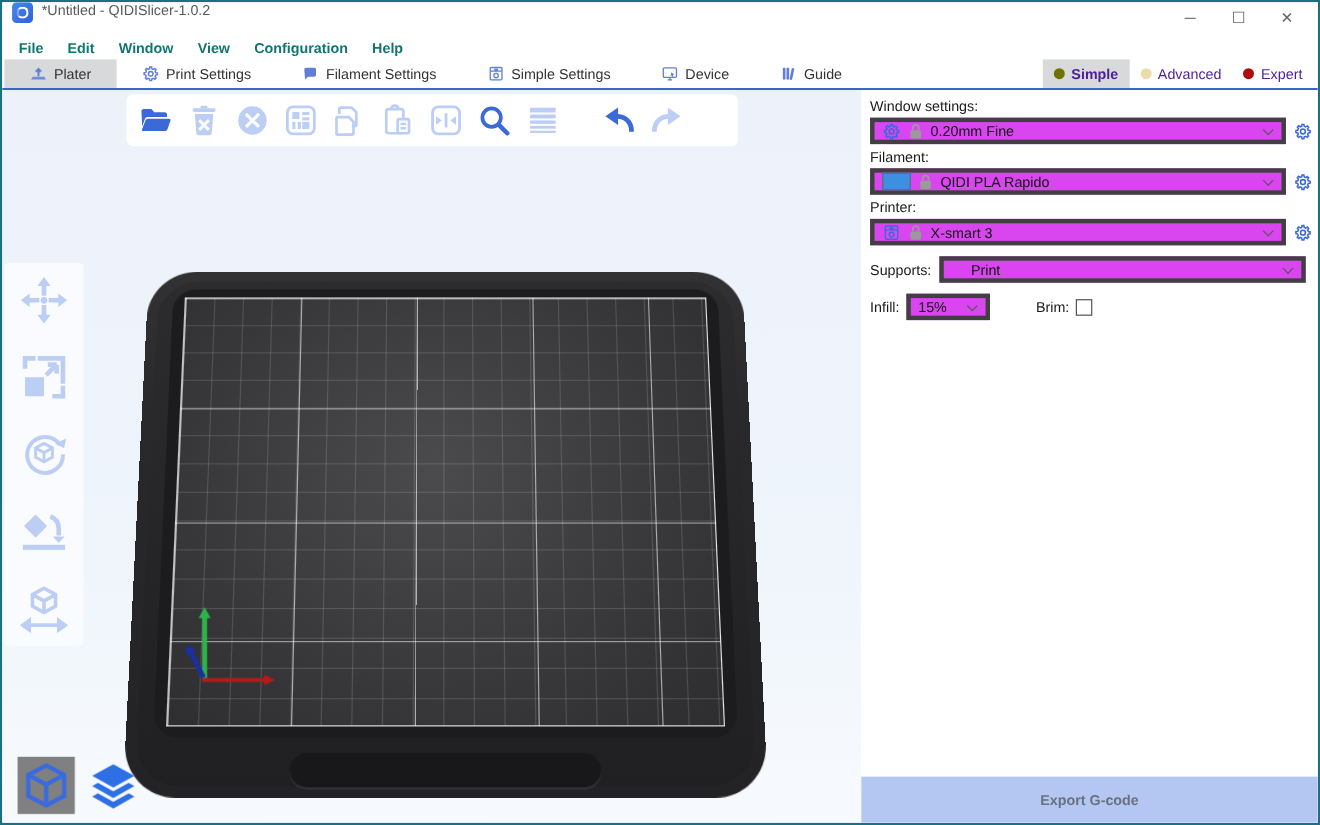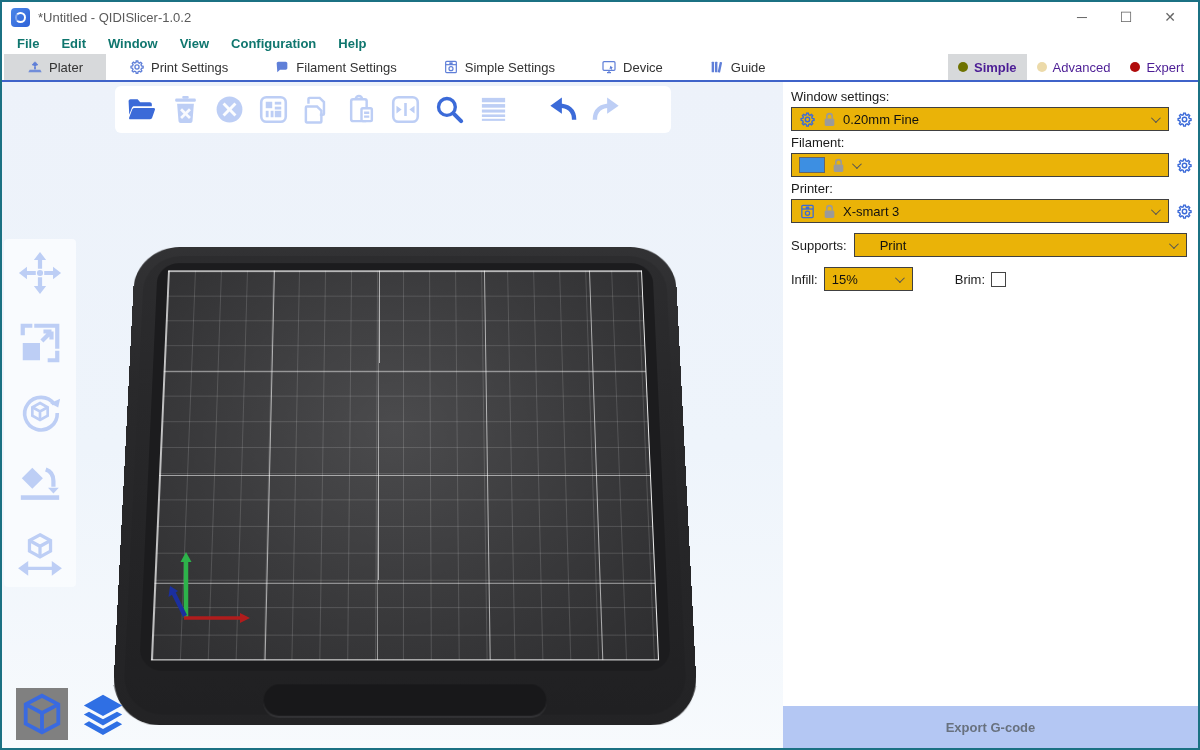--- a/index.html
+++ b/index.html
@@ -7,21 +7,21 @@
   body {
     font-family: "Liberation Sans", sans-serif;
     font-size: 13px;
     color: #333;
     border: 2px solid #1b7183;
     background: #fff;
     position: relative;
   }
 
   
-  .titlebar { height: 30px; display: flex; align-items: center; padding: 0 6px 0 9px; background: #fff; }
+  .titlebar { height: 30px; display: flex; padding: 0 6px 0 9px; background: #fff; }
   .appicon { width: 19px; height: 19px; border-radius: 4px;
     background: linear-gradient(135deg,#4a86e8,#2f62d8); position: relative; flex: 0 0 auto; }
   .appicon::after { content:""; position:absolute; left:4px; top:4px; width:7px; height:7px;
     border:2px solid #fff; border-radius:50%; border-left-color: rgba(255,255,255,.35); }
   .title-text { margin-left: 8px; color: #5a5a5a; }
   .win-controls { margin-left: auto; display: flex; }
   .win-btn { width: 44px; height: 28px; display:flex; align-items:center; justify-content:center;
     color:#666; font-size:14px; }
 
   
@@ -91,33 +91,33 @@
   
   .view-toggles { position: absolute; left: 14px; bottom: 8px; display: flex; gap: 9px; }
   .vtbtn { width: 52px; height: 52px; display:flex; align-items:center; justify-content:center; }
   .vtbtn.active { background: #808080; }
   .vtbtn svg { width: 46px; height: 46px; }
 
   
   .sidebar { position: relative; width: 415px; height: 666px; background: #fff; padding: 4px 4px 0 8px; }
   .sb-label { margin: 3px 0 3px 0; color: #1a1a1a; }
   .combo-row { display: flex; align-items: center; gap: 5px; margin-bottom: 4px; }
-  .combo { flex: 1; height: 24px; border: 1px solid #404040; background: #eab308;
+  .combo { flex: 1; height: 24px; border: 4px solid #404040; background: #d946ef;
     display: flex; align-items: center; gap: 7px; padding: 0 4px 0 7px; }
   .combo .ctext { flex: 1; color: #111; }
   .chev { width: 7px; height: 7px; border-right: 1.5px solid #555; border-bottom: 1.5px solid #555;
     transform: rotate(45deg) translateY(-2px); margin-right: 6px; flex: 0 0 auto; }
   .gearbtn { width: 20px; height: 20px; flex: 0 0 auto; display:flex; align-items:center; justify-content:center; }
   .gearbtn svg, .combo-ic { width: 17px; height: 17px; color: #3b6ad8; flex: 0 0 auto; }
   .lock { width: 13px; height: 15px; flex: 0 0 auto; }
   .swatch { width: 26px; height: 16px; border: 1px solid #666; flex: 0 0 auto; }
   .row2 { display: flex; align-items: center; margin-top: 10px; }
   .row2 .sb-inline { color: #1a1a1a; }
   .supports-combo { width: 333px; margin-left: 7px; flex: none; }
-  .infill-combo { width: 89px; margin-left: 6px; flex: none; }
+  .infill-combo { width: 76px; margin-left: 6px; flex: none; }
   .brim-label { margin-left: 42px; color: #1a1a1a; }
   .brim-check { width: 15px; height: 15px; margin-left: 6px; accent-color: #fff;
     appearance: none; border: 1px solid #444; background: #fff; }
   .export-btn { position: absolute; left: 0; right: 0; bottom: 0; height: 42px;
     background: #b4c7f3; color: #68717e; font-weight: bold; border: none; font-size: 13px;
     display: flex; align-items: center; justify-content: center; font-family: inherit; }
 </style>
 </head>
 <body>
 
@@ -423,20 +423,21 @@
     </div>
 
     <div class="sb-label">Filament:</div>
     <div class="combo-row">
       <div class="combo">
         <span class="swatch" style="background: rgb(61, 143, 226);"></span>
         <svg class="lock" viewBox="0 0 24 28">
             <rect x="3" y="12" width="18" height="14" rx="2.5" fill="#9a9a9a"></rect>
             <path d="M7 12V8a5 5 0 0 1 10 0v4" fill="none" stroke="#9a9a9a" stroke-width="3"></path>
           </svg>
+        <span class="ctext">QIDI PLA Rapido</span>
         <span class="chev"></span>
       </div>
       <div class="gearbtn">
         <svg viewBox="0 0 24 24">
             <path fill="none" stroke="currentColor" stroke-width="2" d="M10.8 3h2.4l.5 2.4 1.9.8 2-1.3 1.7 1.7-1.3 2 .8 1.9 2.4.5v2.4l-2.4.5-.8 1.9 1.3 2-1.7 1.7-2-1.3-1.9.8-.5 2.4h-2.4l-.5-2.4-1.9-.8-2 1.3-1.7-1.7 1.3-2-.8-1.9L3 13.2v-2.4l2.4-.5.8-1.9-1.3-2 1.7-1.7 2 1.3 1.9-.8z"></path>
             <circle cx="12" cy="12" r="3.1" fill="none" stroke="currentColor" stroke-width="2"></circle>
           </svg>
       </div>
     </div>
 

